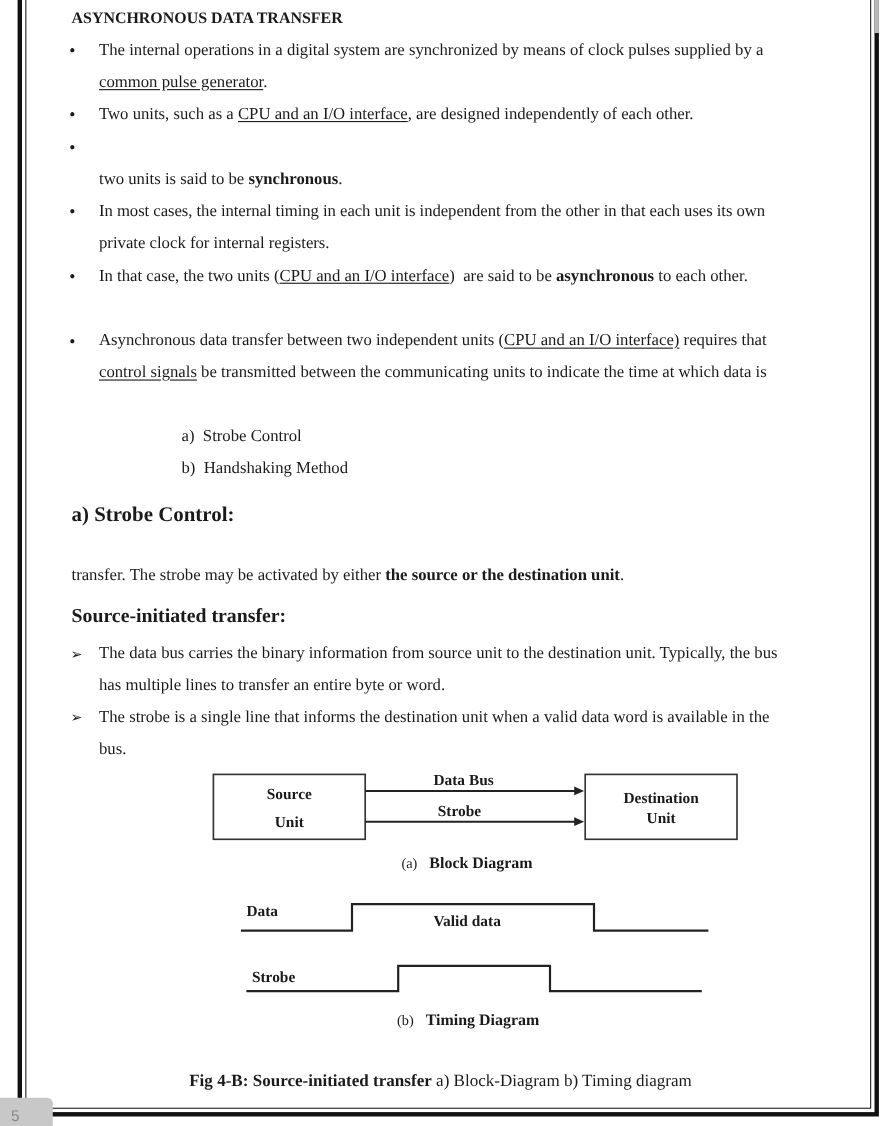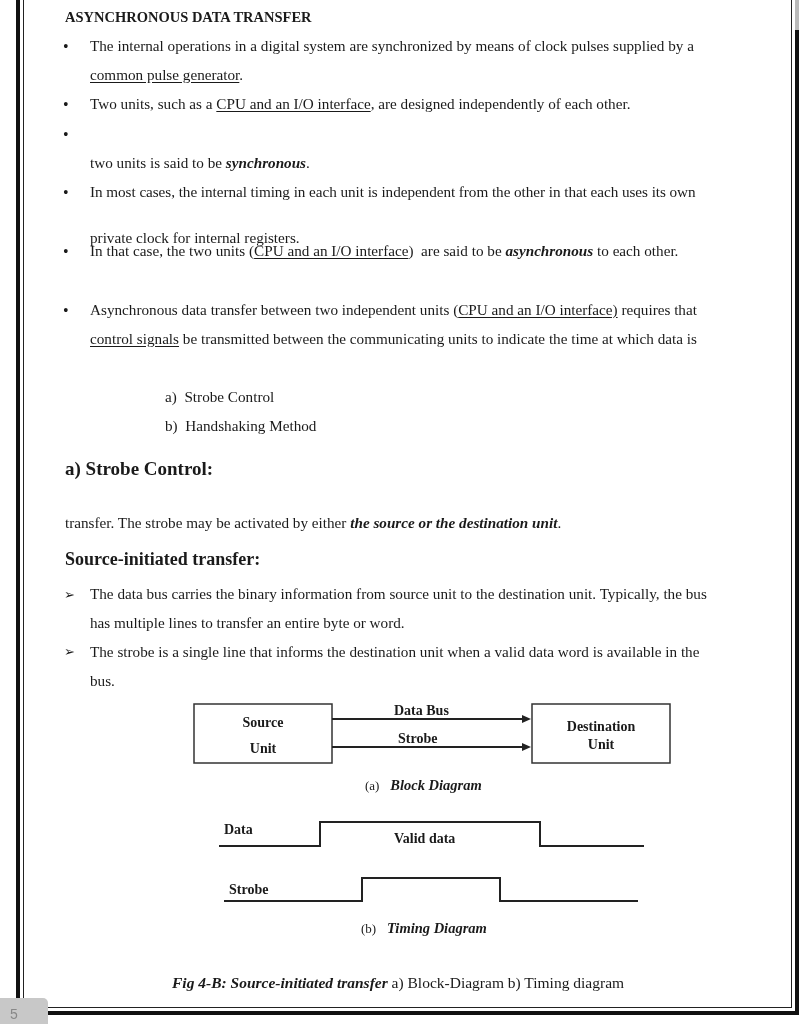--- a/index.html
+++ b/index.html
@@ -14,21 +14,21 @@
   .frame-inner {
     position: absolute; left: 23px; top: -4px; width: 769px; height: 1012px;
     border: 1.5px solid #222; box-sizing: border-box;
   }
   .content { position: absolute; left: 0; top: 0; width: 668px; height: 1024px; }
   .abs { position: absolute; white-space: nowrap; }
   .title { left: 65px; top: 9px; font-size: 14.5px; font-weight: bold; letter-spacing: 0; }
   .para { font-size: 15.2px; }
   .bullet-dot { font-size: 16px; }
   .u { text-decoration: underline; text-underline-offset: 2px; }
-  b { font-weight: bold; font-style: italic; }
+  b { font-weight: bold; }
   .h2 { font-size: 19px; font-weight: bold; }
   .h3 { font-size: 18px; font-weight: bold; }
   .arrow-bullet { font-size: 13px; }
   .diag-text { font-family: "Liberation Serif", serif; font-weight: bold; font-size: 14px; }
   .caption { font-size: 15.5px; }
   .page-tab {
     position: absolute; left: 0; top: 998px; width: 48px; height: 26px;
     background: #c8c8c8; border-radius: 0 5px 0 0;
   }
   .page-num { position: absolute; left: 10px; top: 1006px; font-family: "Liberation Sans", sans-serif; font-size: 14px; color: #888; }
@@ -50,21 +50,21 @@
   <div class="abs para" style="left:90px;top:66px;"><span class="u">common pulse generator</span><span>.</span></div>
 
   <div class="abs bullet-dot" style="left:63px;top:96px;">•</div>
   <div class="abs para" style="left:90px;top:95px;"><span>Two units, such as a </span><span class="u">CPU and an I/O interface</span><span>, are designed independently of each other.</span></div>
 
   <div class="abs bullet-dot" style="left:63px;top:126px;">•</div>
   <div class="abs para" style="left:90px;top:154px;"><span>two units is said to be </span><b>synchronous</b><span>.</span></div>
 
   <div class="abs bullet-dot" style="left:63px;top:184px;">•</div>
   <div class="abs para" style="left:90px;top:183px;letter-spacing:-0.05px;">In most cases, the internal timing in each unit is independent from the other in that each uses its own</div>
-  <div class="abs para" style="left:90px;top:212px;margin-top:17px;">private clock for internal registers.</div>
+  <div class="abs para" style="left:90px;top:212px;">private clock for internal registers.</div>
 
   <div class="abs bullet-dot" style="left:63px;top:243px;">•</div>
   <div class="abs para" style="left:90px;top:242px;"><span>In that case, the two units (</span><span class="u">CPU and an I/O interface</span><span style="white-space:pre">)  are said to be </span><b>asynchronous</b><span> to each other.</span></div>
 
   <div class="abs bullet-dot" style="left:63px;top:302px;">•</div>
   <div class="abs para" style="left:90px;top:330px;"><span class="u">control signals</span><span> be transmitted between the communicating units to indicate the time at which data is</span></div>
   <div class="abs para" style="left:90px;top:301px;"><span>Asynchronous data transfer between two independent units (</span><span class="u">CPU and an I/O interface)</span><span> requires that</span></div>
 
   <div class="abs para" style="left:165px;top:388px;"><span>a)</span>&nbsp;&nbsp;<span>Strobe Control</span></div>
   <div class="abs para" style="left:165px;top:417px;"><span>b)</span>&nbsp;&nbsp;<span>Handshaking Method</span></div>

